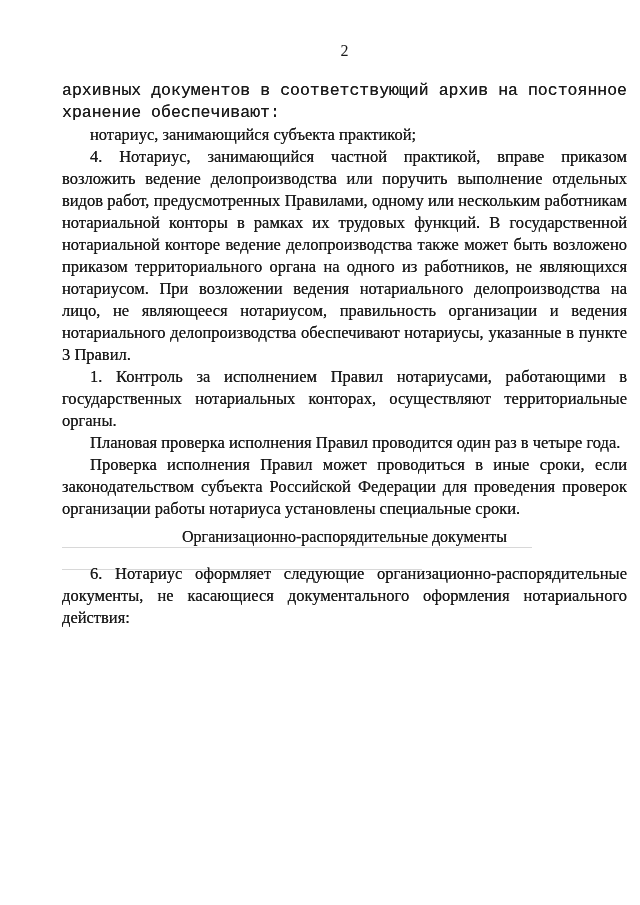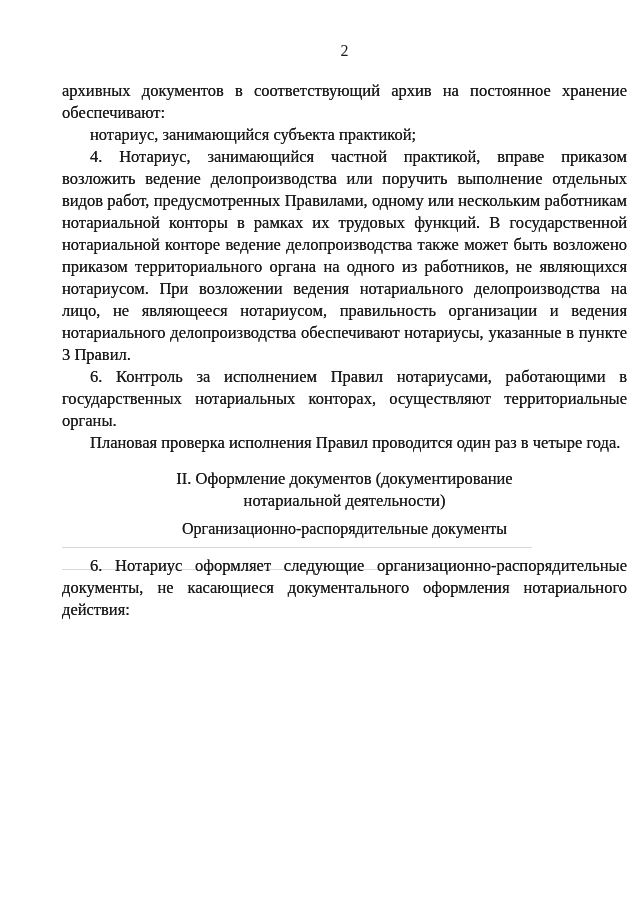--- a/index.html
+++ b/index.html
@@ -29,21 +29,21 @@
   .p {
     font-size: 16.5px;
     line-height: 22px;
     text-align: justify;
     text-justify: inter-word;
     margin: 0;
     
     text-shadow: 0 0 0.5px rgba(20,20,20,0.9);
   }
   .indent { text-indent: 28px; }
-  .no-indent { text-indent: 0; }
+  .no-indent { text-indent: 0; font-family: Liberation Mono, monospace; }
   .section-heading {
     margin-top: 14px;
     text-align: center;
     font-size: 16.5px;
     line-height: 22px;
     text-shadow: 0 0 0.5px rgba(20,20,20,0.9);
   }
   .subsection-heading {
     margin-top: 6px;
     text-align: center;
@@ -66,27 +66,24 @@
 <body>
 
 <div class="page">
   <div class="content">
 
     <div class="page-number">2</div>
 
     <p class="p no-indent">архивных документов в соответствующий архив на постоянное хранение обеспечивают:</p>
     <p class="p indent">нотариус, занимающийся субъекта практикой;</p>
     <p class="p indent">4. Нотариус, занимающийся частной практикой, вправе приказом возложить ведение делопроизводства или поручить выполнение отдельных видов работ, предусмотренных Правилами, одному или нескольким работникам нотариальной конторы в рамках их трудовых функций. В государственной нотариальной конторе ведение делопроизводства также может быть возложено приказом территориального органа на одного из работников, не являющихся нотариусом. При возложении ведения нотариального делопроизводства на лицо, не являющееся нотариусом, правильность организации и ведения нотариального делопроизводства обеспечивают нотариусы, указанные в пункте 3 Правил.</p>
-    <p class="p indent">6. Контроль за исполнением Правил нотариусами, работающими в государственных нотариальных конторах, осуществляют территориальные органы.</p>
+    <p class="p indent">1. Контроль за исполнением Правил нотариусами, работающими в государственных нотариальных конторах, осуществляют территориальные органы.</p>
     <p class="p indent">Плановая проверка исполнения Правил проводится один раз в четыре года.</p>
+    <p class="p indent">Проверка исполнения Правил может проводиться в иные сроки, если законодательством субъекта Российской Федерации для проведения проверок организации работы нотариуса установлены специальные сроки.</p>
 
-    <div class="section-heading">
-      <div>II. Оформление документов (документирование</div>
-      <div>нотариальной деятельности)</div>
-    </div>
 
     <div class="subsection-heading">Организационно-распорядительные документы</div>
 
     <p class="p indent after-heading-gap">6. Нотариус оформляет следующие организационно-распорядительные документы, не касающиеся документального оформления нотариального действия:</p>
 
   </div>
 
   <div class="scan-artifact artifact-1"></div>
   <div class="scan-artifact artifact-2"></div>
 </div>

